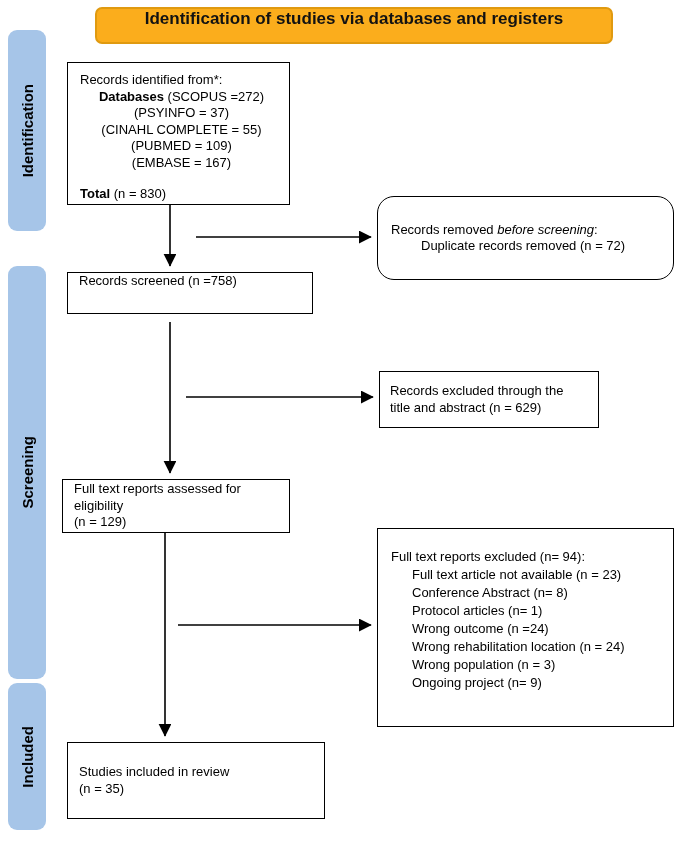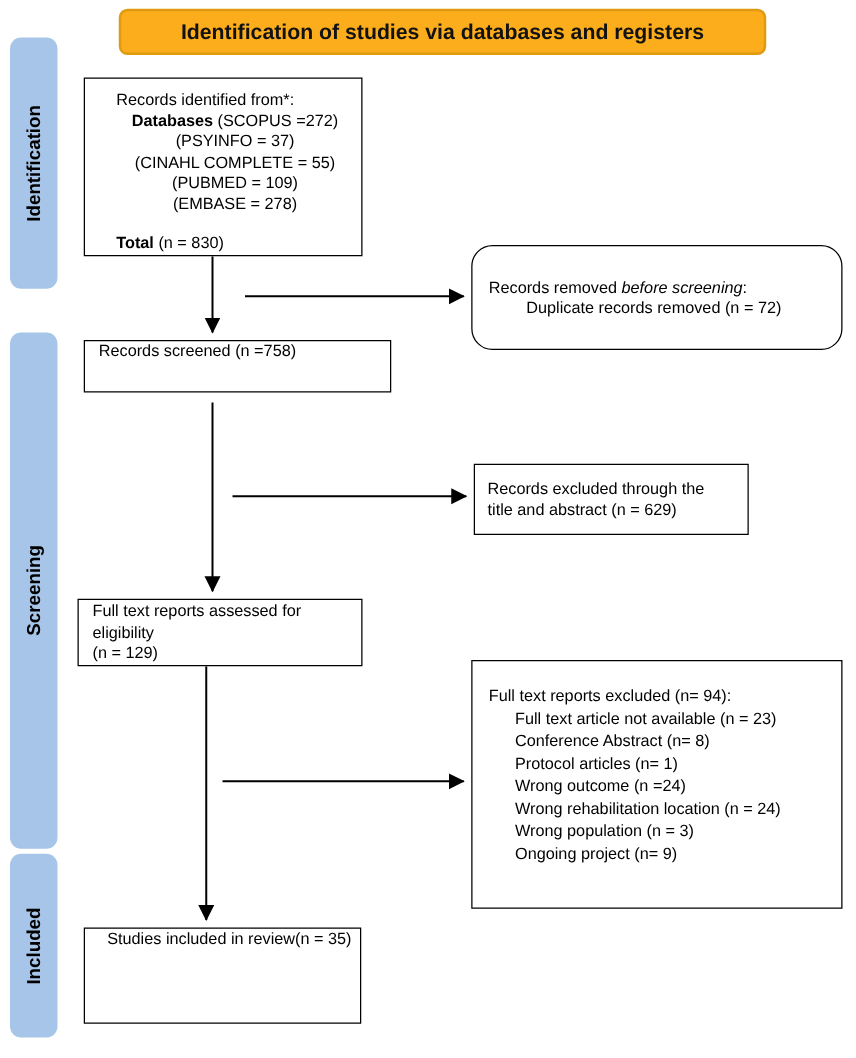--- a/index.html
+++ b/index.html
@@ -15,21 +15,21 @@
     background: #ffffff;
     overflow: hidden;
   }
   .banner {
     position: absolute;
     left: 95px; top: 7px;
     width: 518px; height: 37px;
     background: #FBAD1C;
     border: 2px solid #E09A10;
     border-radius: 7px;
-    display: flex; align-items: center; justify-content: center;
+    display: flex; align-items: flex-start; justify-content: center;
     font-weight: bold; font-size: 17px; color: #121212;
   }
   .vbar {
     position: absolute;
     width: 38px;
     background: #A6C5E8;
     border-radius: 9px;
     display: flex; align-items: center; justify-content: center;
   }
   .vbar span {
@@ -49,21 +49,21 @@
     background: #ffffff;
     border: 1.5px solid #000;
     font-size: 13px;
     line-height: 16.5px;
   }
   .b { font-weight: bold; }
   .i { font-style: italic; }
 
   #box-identified {
     left: 67px; top: 62px; width: 223px; height: 143px;
-    padding: 9px 6px 8px 25px;
+    padding: 9px 6px 8px 12px;
   }
   #box-identified .center-block { text-align: center; }
   #box-identified .total-line { margin-top: 15px; }
 
   #box-removed {
     left: 377px; top: 196px; width: 297px; height: 84px;
     padding: 0 8px 0 13px;
     display: flex; flex-direction: column; justify-content: center; border-radius: 17px;
   }
   #box-removed .indent { margin-left: 30px; }
@@ -87,23 +87,23 @@
   }
 
   #box-ft-excluded {
     left: 377px; top: 528px; width: 297px; height: 199px;
     padding: 19px 8px 0 13px;
     line-height: 18px;
   }
   #box-ft-excluded .indent { margin-left: 21px; }
 
   #box-included {
-    left: 67px; top: 742px; width: 222px; height: 77px;
+    left: 67px; top: 742px; width: 258px; height: 77px;
     padding-left: 11px;
-    display: flex; flex-direction: row; justify-content: center;
+    display: flex; flex-direction: column; justify-content: center;
   }
 
   .arrows {
     position: absolute;
     left: 0; top: 0;
     pointer-events: none;
   }
 </style>
 </head>
 <body>
@@ -138,21 +138,21 @@
     <line x1="178" y1="625" x2="371" y2="625" stroke="#000" stroke-width="1.6" marker-end="url(#ah)"></line>
   </svg>
 
   <div class="box" id="box-identified">
     <div>Records identified from*:</div>
     <div class="center-block">
       <div><span class="b">Databases</span><span> (SCOPUS =272)</span></div>
       <div>(PSYINFO = 37)</div>
       <div>(CINAHL COMPLETE = 55)</div>
       <div>(PUBMED = 109)</div>
-      <div>(EMBASE = 278)</div>
+      <div>(EMBASE = 167)</div>
     </div>
     <div class="total-line"><span class="b">Total</span> <span> (n = 830)</span></div>
   </div>
 
   <div class="box" id="box-removed">
     <div><span>Records removed </span><span class="i">before screening</span><span>:</span></div>
     <div class="indent">Duplicate records removed (n = 72)</div>
   </div>
 
   <div class="box" id="box-screened">

